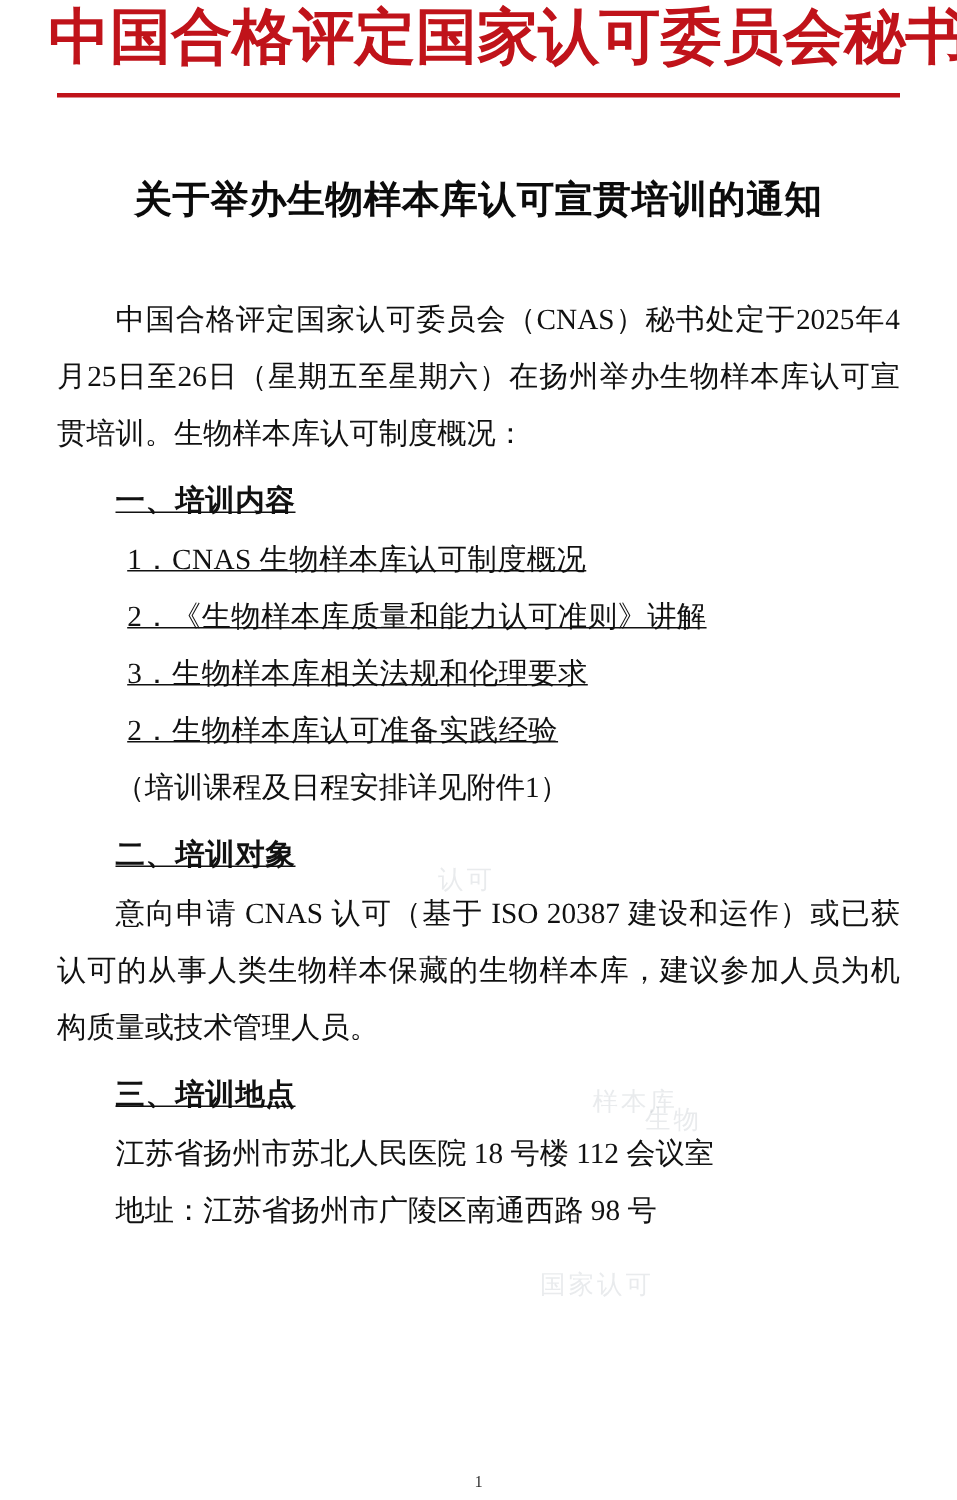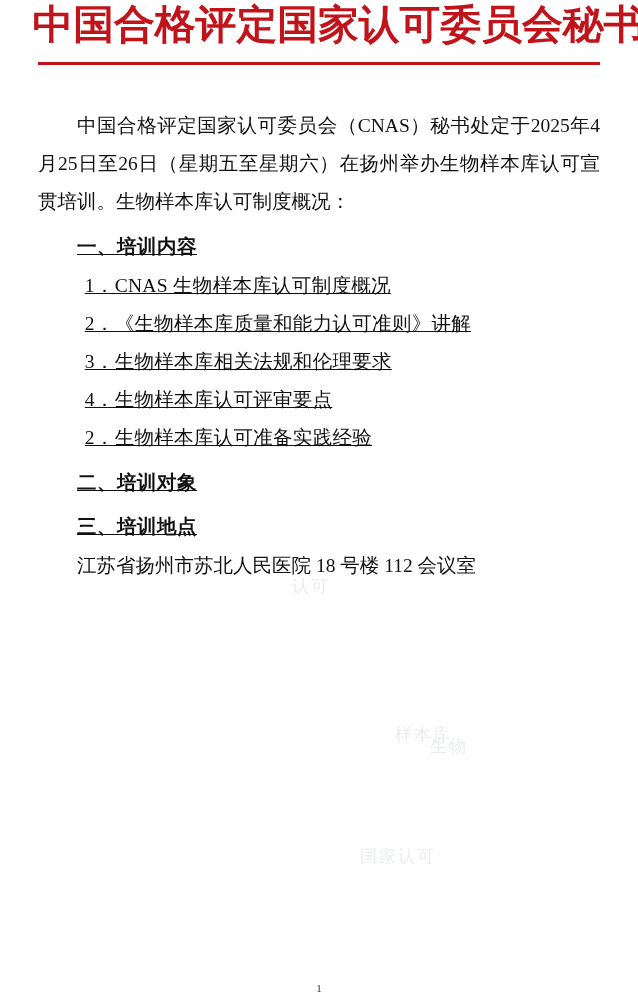--- a/index.html
+++ b/index.html
@@ -132,37 +132,40 @@
 </head>
 <body>
 
 <div class="page">
 
   <div class="letterhead">
     <div class="letterhead-title">中国合格评定国家认可委员会秘书处</div>
     <div class="letterhead-rule"></div>
   </div>
 
+  <div class="doc-title">关于举办生物样本库认可宣贯培训的通知</div>
 
   <div class="body-block">
 
 
     <p class="para">中国合格评定国家认可委员会（CNAS）秘书处定于2025年4月25日至26日（星期五至星期六）在扬州举办生物样本库认可宣贯培训。生物样本库认可制度概况：</p>
 
     <div class="section-head">一、培训内容</div>
     <div class="list-item">1．CNAS 生物样本库认可制度概况</div>
     <div class="list-item">2．《生物样本库质量和能力认可准则》讲解</div>
     <div class="list-item">3．生物样本库相关法规和伦理要求</div>
-    <div class="list-item">4．生物样本库认可评审要点</div>
     <div class="list-item">2．生物样本库认可准备实践经验</div>
+    <div class="note-line">（培训课程及日程安排详见附件1）</div>
 
     <div class="section-head">二、培训对象</div>
+    <p class="para">意向申请 CNAS 认可（基于 ISO 20387 建设和运作）或已获认可的从事人类生物样本保藏的生物样本库，建议参加人员为机构质量或技术管理人员。</p>
 
     <div class="section-head">三、培训地点</div>
     <div class="addr-line">江苏省扬州市苏北人民医院 18 号楼 112 会议室</div>
+    <div class="addr-line">地址：江苏省扬州市广陵区南通西路 98 号</div>
 
   </div>
 
   <div class="ghost g1">认可</div>
   <div class="ghost g2">样本库</div>
   <div class="ghost g3">生物</div>
   <div class="ghost g4">国家认可</div>
 
   <div class="page-number">1</div>
 

